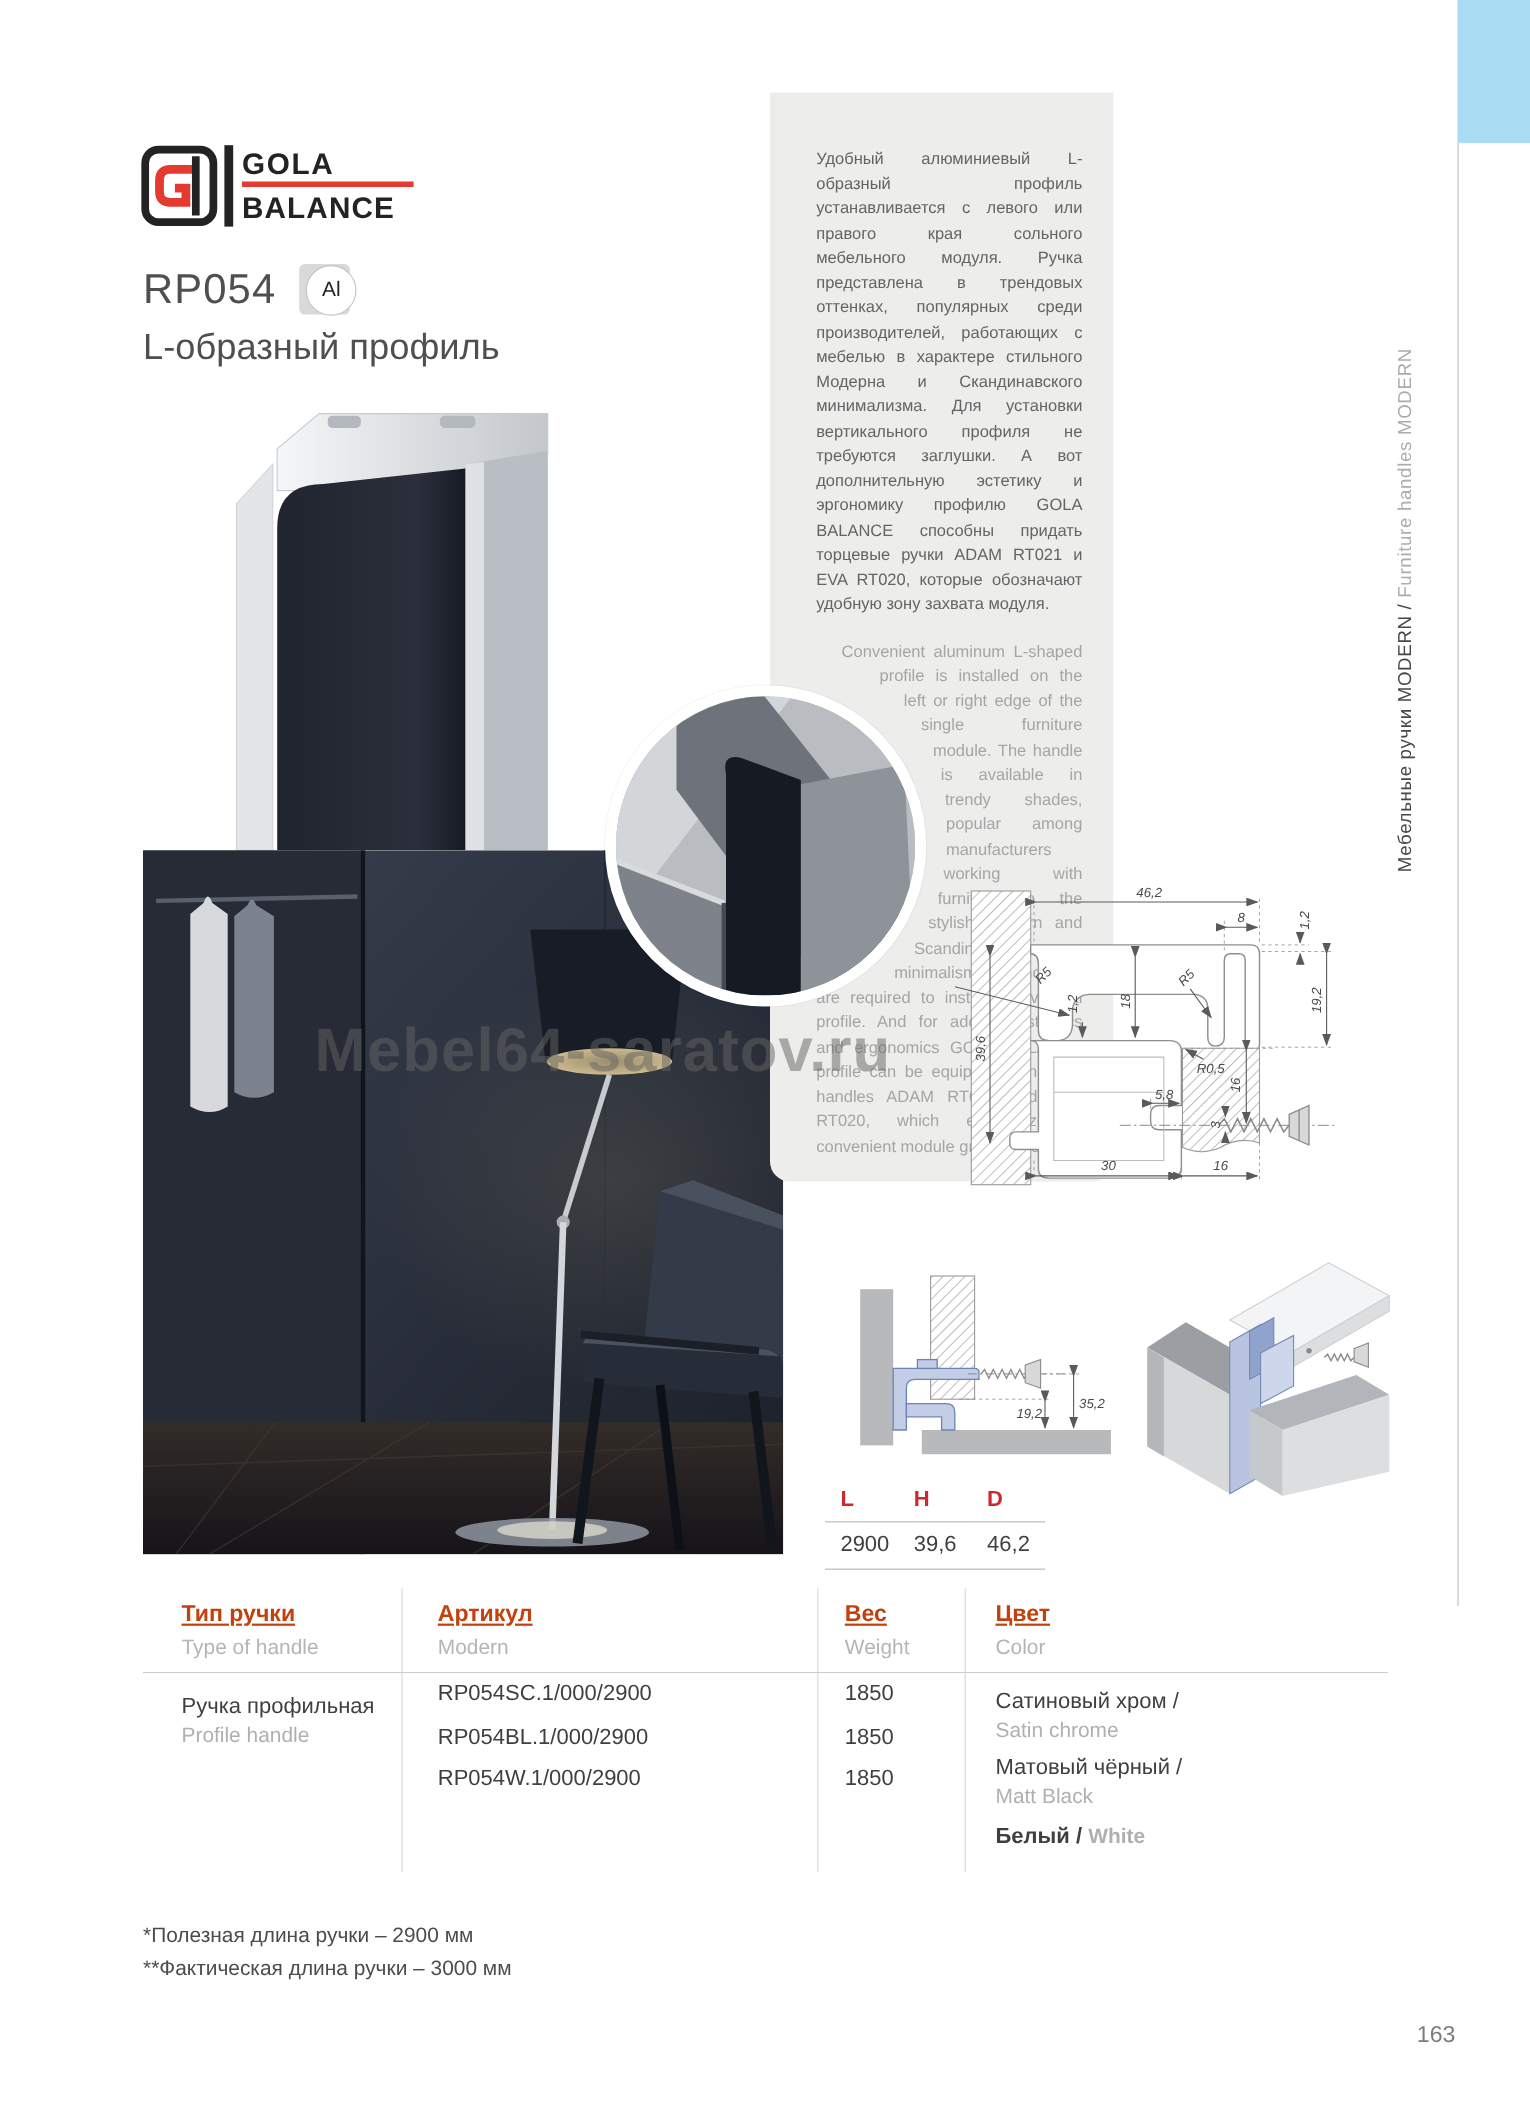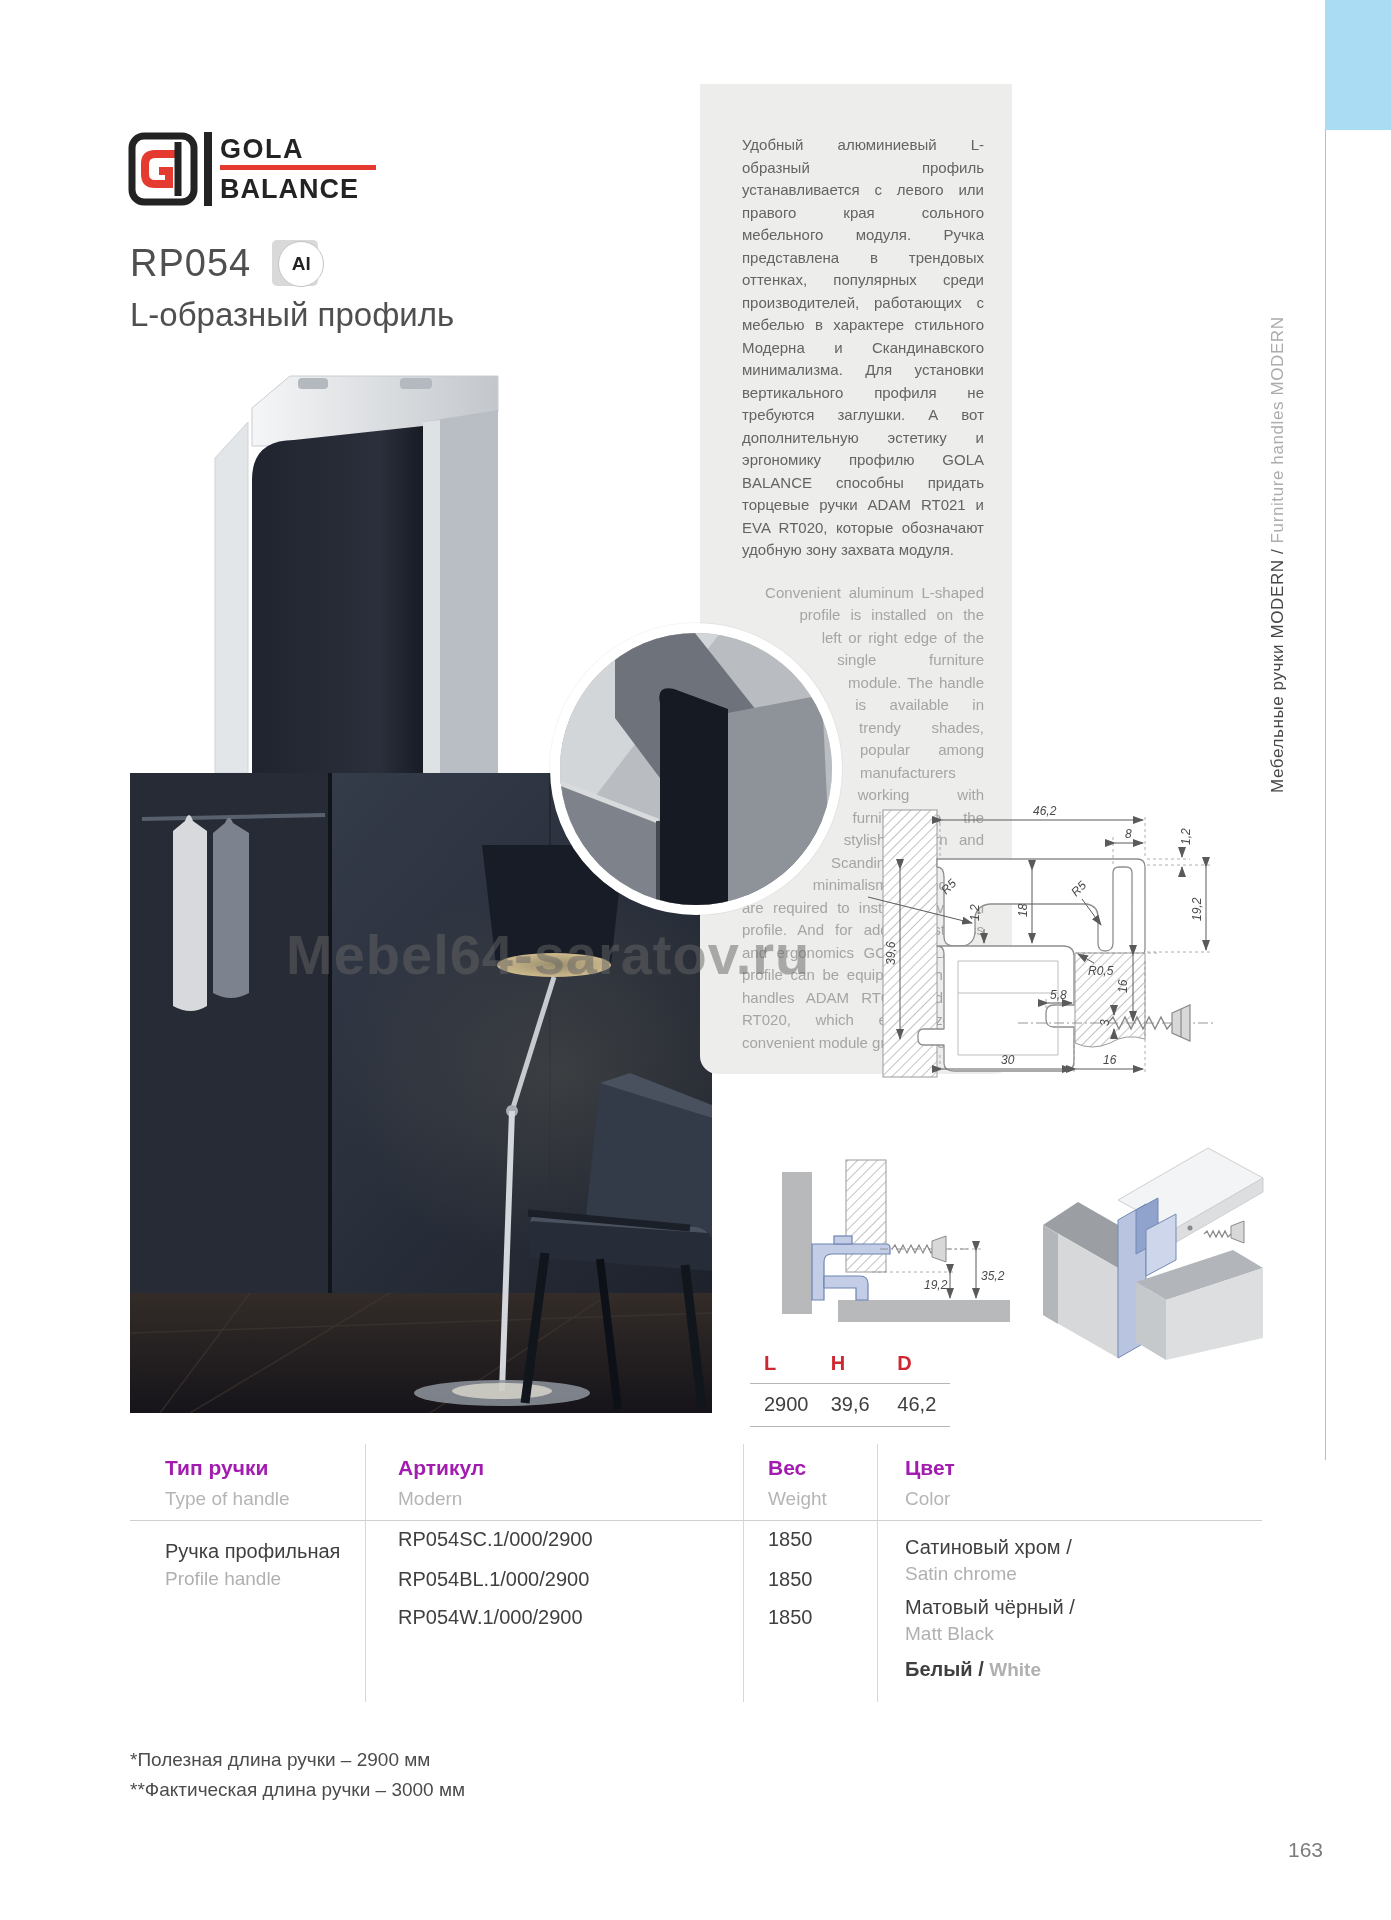--- a/index.html
+++ b/index.html
@@ -7,21 +7,21 @@
         font-family:"Liberation Sans", sans-serif;color:#3f3f3f;}
   .abs{position:absolute;}
 
   
   #logo{left:128px;top:128px;width:270px;height:82px;}
   #rp-line{left:130px;top:240px;display:flex;align-items:center;gap:21px;}
   #rp-code{font-size:38px;color:#4f4f4f;letter-spacing:1px;}
   #al-badge{position:relative;width:46px;height:46px;background:#d9d9d9;border-radius:5px;}
   #al-badge .circ{position:absolute;left:6px;top:1px;width:44px;height:44px;background:#fff;
       border:1px solid #c4c4c4;border-radius:50%;display:flex;align-items:center;justify-content:center;
-      font-size:19px;color:#222;font-weight:bold;}
+      font-size:19px;color:#222;}
   #prod-title{left:130px;top:296px;font-size:33px;color:#4f4f4f;}
 
   
   #bluebox{left:1325px;top:0;width:66px;height:130px;background:#aadcf4;}
   #vline{left:1325px;top:130px;width:1px;height:1330px;background:#bdbdbd;}
   #vside{left:1268px;top:793px;transform:rotate(-90deg);transform-origin:0 0;
      white-space:nowrap;font-size:17px;letter-spacing:.6px;}
   #vside .v-ru{color:#474747;}
   #vside .v-en{color:#acacac;}
 
@@ -56,21 +56,21 @@
   #lhd .hd{display:flex;border-bottom:1px solid #b5b5b5;padding-bottom:8px;}
   #lhd .vals{display:flex;padding:9px 0 10px 0;border-bottom:1px solid #b5b5b5;}
   #lhd span{width:68px;padding-left:14px;box-sizing:border-box;font-size:20px;}
   #lhd .hd span{color:#cf2730;font-weight:bold;}
   #lhd .vals span{color:#3f3f3f;}
 
   
   #spec{left:130px;top:1444px;width:1132px;height:262px;}
   #spec .colline{position:absolute;top:0;height:258px;width:1px;background:#d8d8d8;}
   #spec .hrule{position:absolute;left:0;top:76px;width:1132px;height:1px;background:#cfcfcf;}
-  .th-ru{position:absolute;font-size:21px;font-weight:bold;color:#a21caf;}
+  .th-ru{position:absolute;font-size:21px;font-weight:bold;color:#c2410c;text-decoration:underline;}
   .th-en{position:absolute;font-size:19px;color:#b5b5b5;}
   .td-dark{position:absolute;font-size:20px;color:#3f3f3f;}
   .td-gray{position:absolute;font-size:19px;color:#b0b0b0;}
 
   
   #footnotes{left:130px;top:1745px;font-size:19px;color:#4c4c4c;line-height:30px;}
   #pagenum{left:1288px;top:1798px;font-size:21px;color:#7c7c7c;margin-top:40px;}
 </style>
 </head>
 <body>

